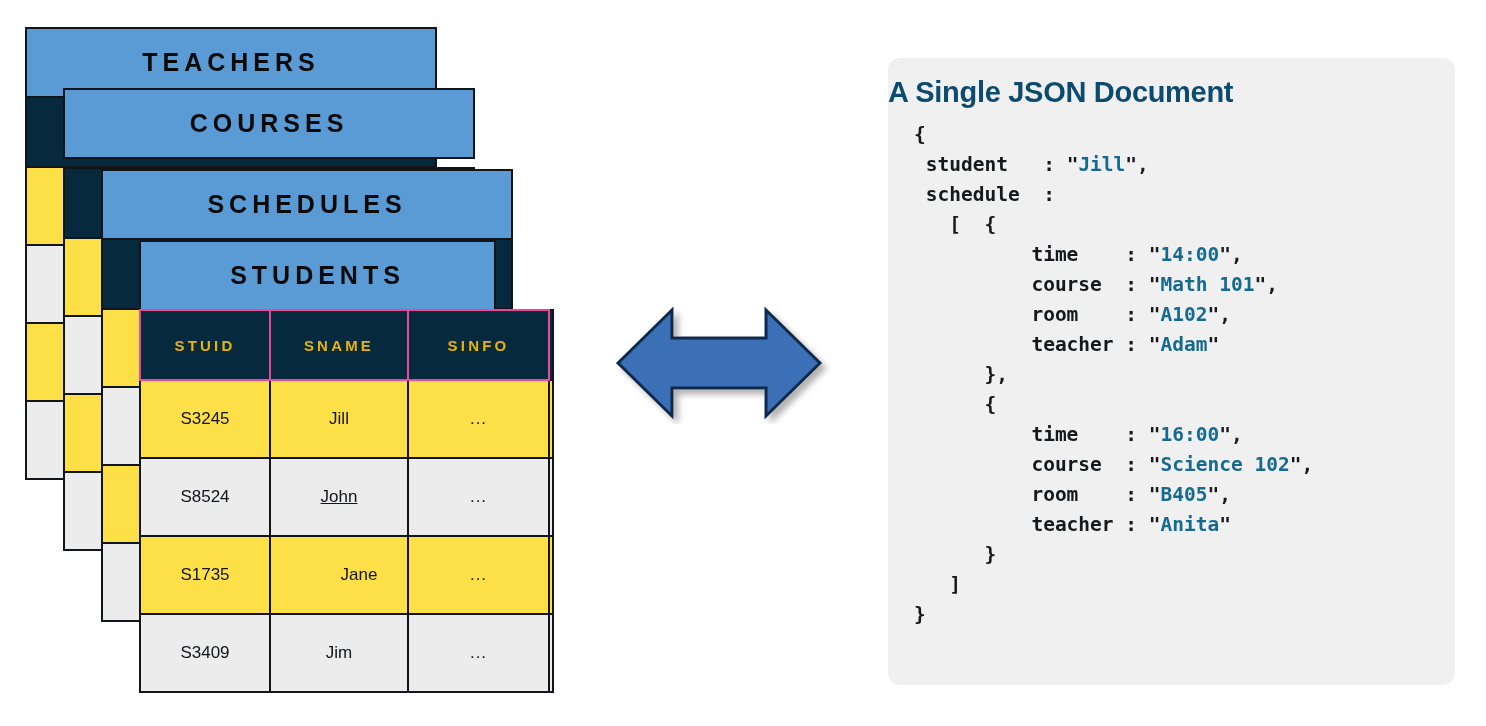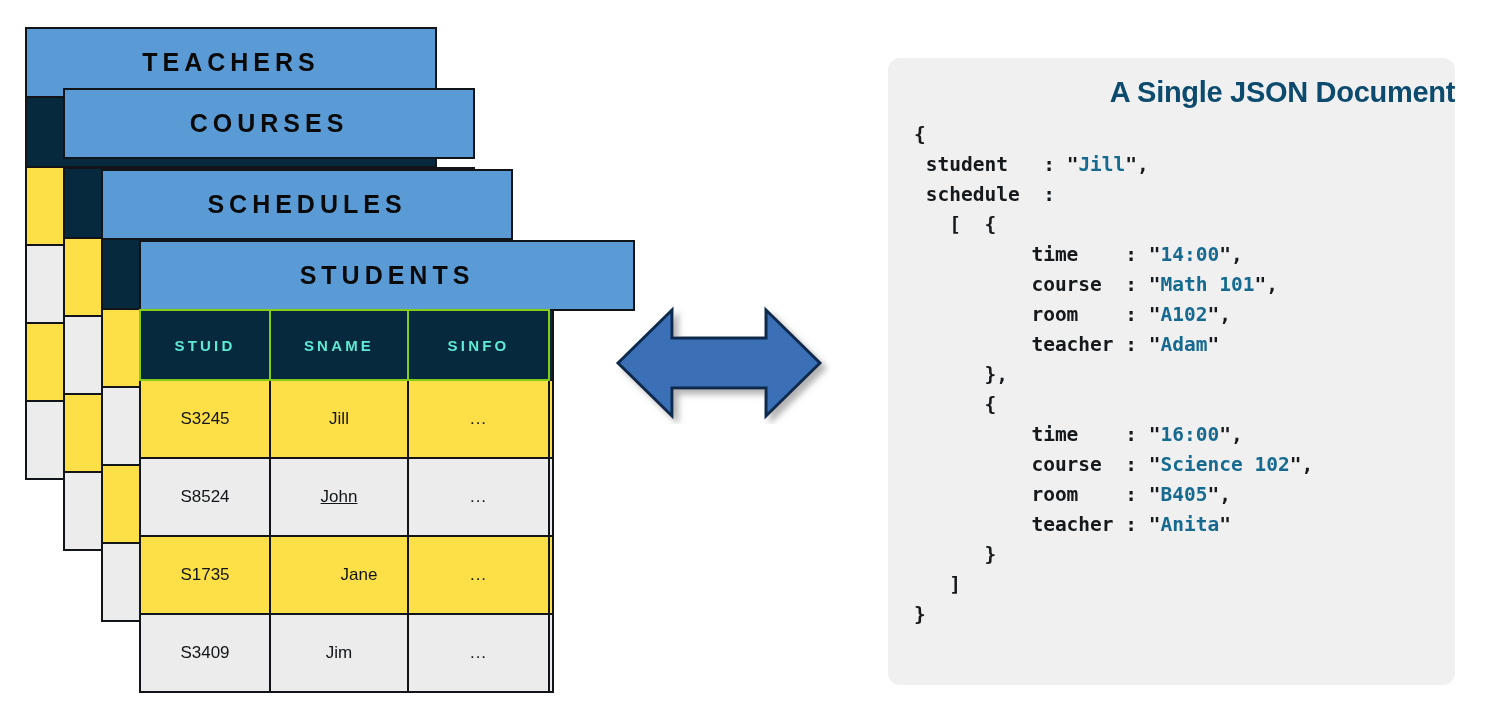--- a/index.html
+++ b/index.html
@@ -34,43 +34,43 @@
     position:absolute;box-sizing:border-box;
     border:2px solid #111418;
   }
   .row-white{background:#fde047;}
   .row-gray{background:#ececec;}
 
   
   .ftab{position:absolute;box-sizing:border-box;}
   .fhead{
     position:absolute;box-sizing:border-box;
-    background:#06293d;border:2px solid #84cc16;
-    color:#5eead4;font-weight:700;font-size:15px;letter-spacing:3.2px;
+    background:#06293d;border:2px solid #ec4899;
+    color:#eab308;font-weight:700;font-size:15px;letter-spacing:3.2px;
     display:flex;align-items:center;justify-content:center;
   }
   .fcell{
     position:absolute;box-sizing:border-box;
     border:2px solid #111418;
     display:flex;align-items:center;justify-content:center;
     font-size:17px;color:#111418;
   }
   .fcell.dots{letter-spacing:1px;}
 
   
   #arrow{position:absolute;left:614px;top:302px;width:218px;height:122px;}
 
   
   #json-panel{
     position:absolute;left:888px;top:58px;width:567px;height:627px;
     background:#f0f0f0;border-radius:12px;
   }
   #json-title{
     position:absolute;left:0;top:18px;width:567px;
-    text-align:right;
+    text-align:left;
     color:#0c4b6e;font-weight:700;font-size:29px;
     letter-spacing:-0.3px;
   }
   #json-code{
     position:absolute;left:26px;top:62px;
     font-family:"DejaVu Sans Mono", monospace;
     font-size:19.5px;
     font-weight:700;
     line-height:30px;
     color:#15191c;
@@ -109,21 +109,21 @@
         <div class="card-title" style="left: 101px; top: 169px; width: 412px; height: 71px; z-index: 33;">
           <span>SCHEDULES</span>
         </div>
         <div class="card-head" style="left: 101px; top: 238px; width: 412px; height: 72px; z-index: 32;"></div>
         <div class="card-row row-white" style="left: 101px; top: 308px; width: 412px; height: 80px; z-index: 31;"></div>
         <div class="card-row row-gray" style="left: 101px; top: 386px; width: 412px; height: 80px; z-index: 31;"></div>
         <div class="card-row row-white" style="left: 101px; top: 464px; width: 412px; height: 80px; z-index: 31;"></div>
         <div class="card-row row-gray" style="left: 101px; top: 542px; width: 412px; height: 80px; z-index: 31;"></div>
       </div>
       <div class="card" style="left: 0px; top: 0px;">
-        <div class="card-title" style="left: 139px; top: 240px; width: 496px; height: 71px; z-index: 43;">
+        <div class="card-title" style="left: 139px; top: 240px; width: 357px; height: 71px; z-index: 43;">
           <span>STUDENTS</span>
         </div>
         <div class="card-head" style="left: 139px; top: 309px; width: 415px; height: 72px; z-index: 42;"></div>
         <div class="card-row row-white" style="left: 139px; top: 379px; width: 415px; height: 80px; z-index: 41;"></div>
         <div class="card-row row-gray" style="left: 139px; top: 457px; width: 415px; height: 80px; z-index: 41;"></div>
         <div class="card-row row-white" style="left: 139px; top: 535px; width: 415px; height: 80px; z-index: 41;"></div>
         <div class="card-row row-gray" style="left: 139px; top: 613px; width: 415px; height: 80px; z-index: 41;"></div>
       </div>
       <div class="ftab">
         <div class="fhead" style="left: 139px; top: 309px; width: 132px; height: 72px; z-index: 202;">

